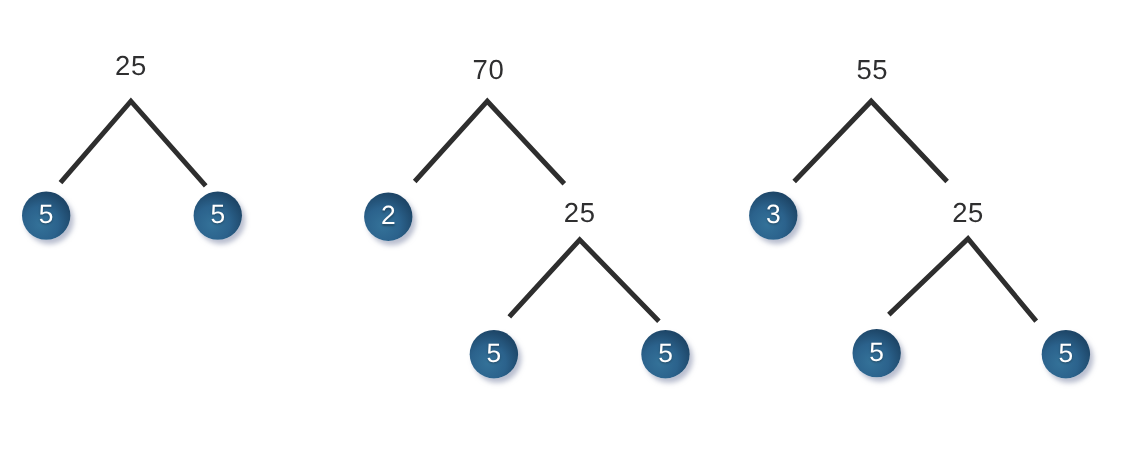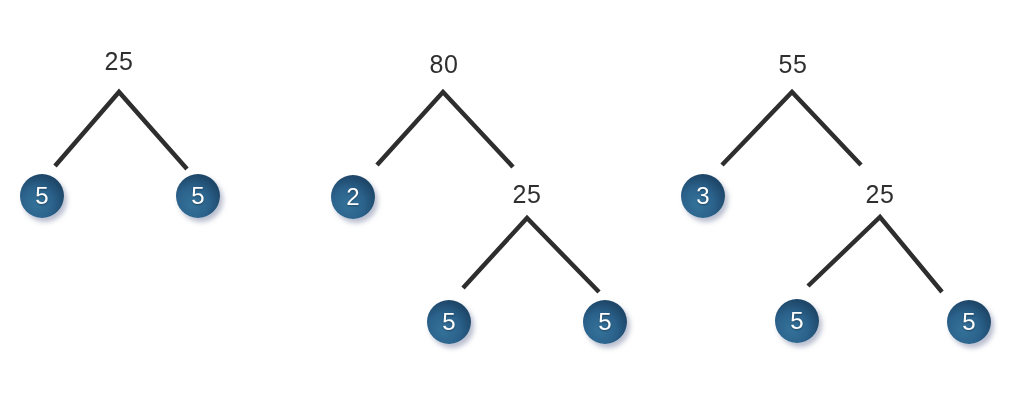--- a/index.html
+++ b/index.html
@@ -69,21 +69,21 @@
   </svg>
 
   <div class="node-label" style="left:119px; top:61px">25</div>
   <div class="prime-circle" style="left:42px; top:196px">
     <span>5</span>
   </div>
   <div class="prime-circle" style="left:198px; top:196px">
     <span>5</span>
   </div>
 
-  <div class="node-label" style="left:444px; top:64px">80</div>
+  <div class="node-label" style="left:444px; top:64px">70</div>
   <div class="prime-circle" style="left:353px; top:197px">
     <span>2</span>
   </div>
   <div class="node-label" style="left:527px; top:194px">25</div>
   <div class="prime-circle" style="left:449px; top:322px">
     <span>5</span>
   </div>
   <div class="prime-circle" style="left:605px; top:322px">
     <span>5</span>
   </div>

